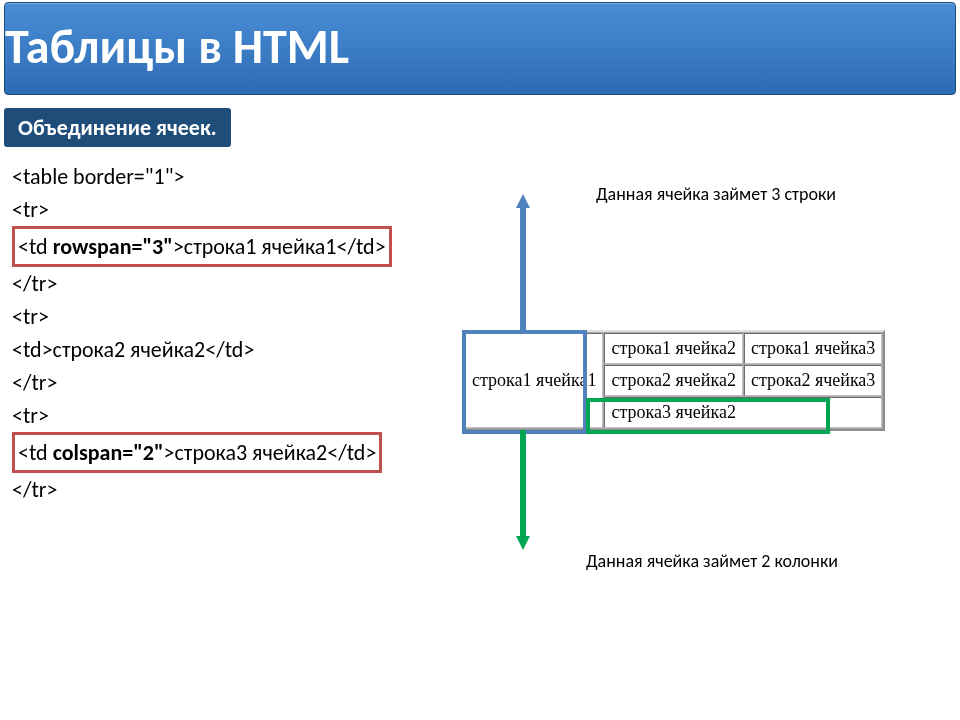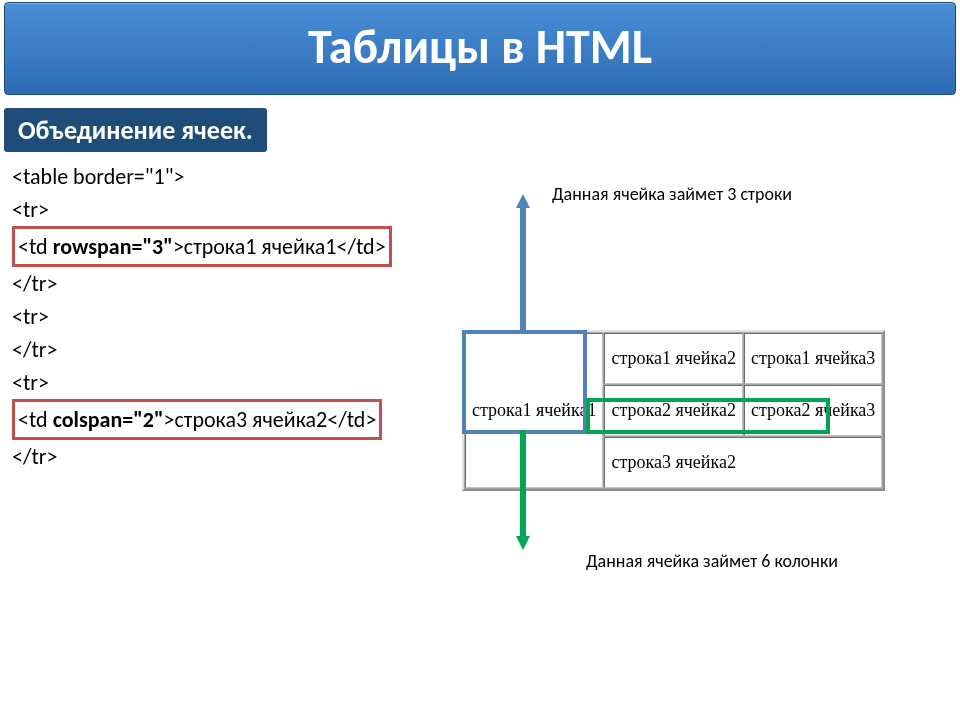--- a/index.html
+++ b/index.html
@@ -11,32 +11,31 @@
     position: relative;
     overflow: hidden;
   }
   .title-bar {
     background: linear-gradient(to bottom, #4a8ed6, #2d6cb5);
     border: 1px solid #1a4a7a;
     border-radius: 4px;
     color: #fff;
     font-size: 48px;
     font-weight: bold;
-    text-align: center;
     padding: 14px 0 18px 0;
     margin: 2px 4px 0 4px;
     box-shadow: inset 0 1px 0 rgba(255,255,255,0.3);
   }
   .subtitle-box {
     position: absolute;
     top: 108px;
     left: 4px;
     background: #1e4d7a;
     color: #fff;
-    font-size: 26px;
+    font-size: 22px;
     font-weight: bold;
     padding: 6px 14px;
     border-radius: 3px;
   }
   .code-block {
     position: absolute;
     top: 160px;
     left: 12px;
     font-size: 22px;
     line-height: 1.5;
@@ -54,38 +53,38 @@
     display: inline-block;
   }
   b.codebold { font-weight: bold; }
 
   .annotation {
     position: absolute;
     font-size: 18px;
     line-height: 1.25;
     width: 260px;
   }
-  .ann1 { top: 183px; left: 552px; }
+  .ann1 { top: 183px; left: 586px; text-align: center; }
   .ann2 { top: 550px; left: 586px; }
 
   .example-table {
     position: absolute;
     top: 330px;
     left: 462px;
     border-collapse: separate;
     border-spacing: 1px;
     font-family: "Times New Roman", serif;
     font-size: 18px;
     background: #a8a8a8;
     border: 2px outset #e0e0e0;
   }
   .example-table td {
     border: 1px inset #c0c0c0;
     background: #fff;
-    padding: 14px 6px;
+    padding: 4px 6px;
     white-space: nowrap;
   }
   .blue-rect {
     position: absolute;
     border: 4px solid #4f81bd;
     top: 330px;
     left: 462px;
     width: 125px;
     height: 104px;
     pointer-events: none;
@@ -158,30 +157,31 @@
 <div class="subtitle-box">Объединение ячеек.</div>
 
 <div class="code-block">
   <div class="line">&lt;table border="1"&gt;</div>
   <div class="line">&lt;tr&gt;</div>
   <div class="line">
     <span class="hl-rowspan"><span>&lt;td </span><b class="codebold">rowspan="3"</b><span>&gt;строка1 ячейка1&lt;/td&gt;</span></span>
   </div>
   <div class="line">&lt;/tr&gt;</div>
   <div class="line">&lt;tr&gt;</div>
+  <div class="line">&lt;td&gt;строка2 ячейка2&lt;/td&gt;</div>
   <div class="line">&lt;/tr&gt;</div>
   <div class="line">&lt;tr&gt;</div>
   <div class="line">
     <span class="hl-colspan"><span>&lt;td </span><b class="codebold">colspan="2"</b><span>&gt;строка3 ячейка2&lt;/td&gt;</span></span>
   </div>
   <div class="line">&lt;/tr&gt;</div>
 </div>
 
 <div class="annotation ann1">Данная ячейка займет 3 строки</div>
-<div class="annotation ann2">Данная ячейка займет 6 колонки</div>
+<div class="annotation ann2">Данная ячейка займет 2 колонки</div>
 
 <table class="example-table">
   <tbody>
       <tr>
     <td rowspan="3">строка1 ячейка1</td>
     <td>строка1 ячейка2</td>
     <td>строка1 ячейка3</td>
   </tr>
   <tr>
     <td>строка2 ячейка2</td>

